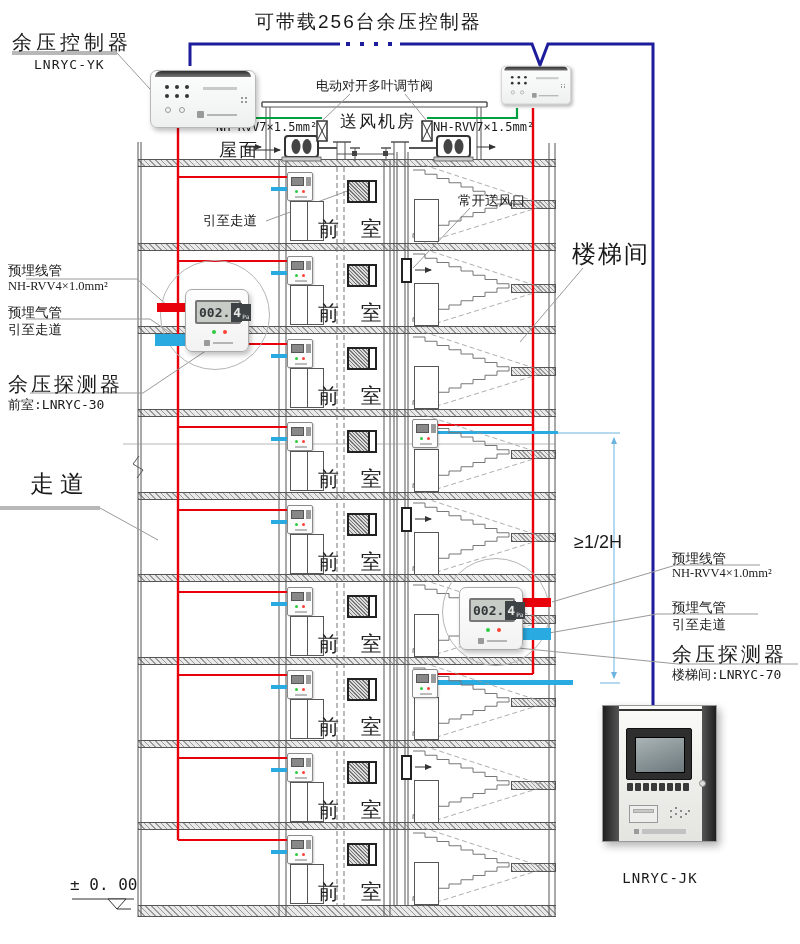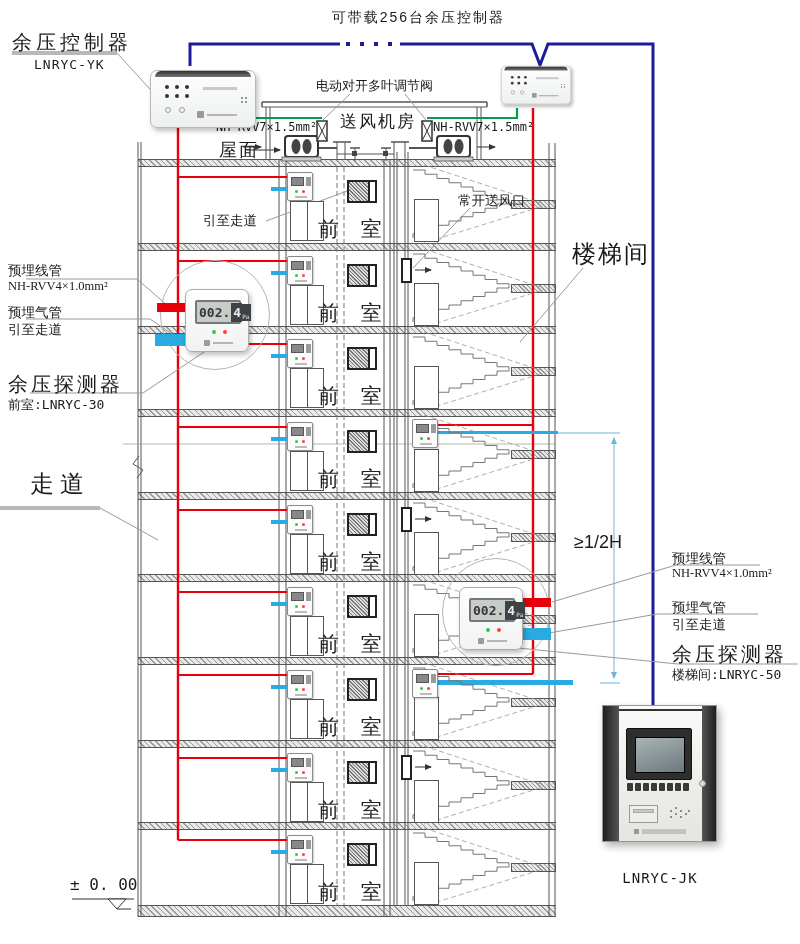--- a/index.html
+++ b/index.html
@@ -2,21 +2,21 @@
 <html><head>
 <meta charset="utf-8">
 <style>
   html,body{margin:0;padding:0;background:#fff;}
   body{font-family:"Liberation Sans","DejaVu Sans",sans-serif;color:#1a1a1a;}
   #canvas{position:relative;width:800px;height:944px;background:#fff;overflow:hidden;}
   #canvas *{box-sizing:border-box;}
   svg.layer{position:absolute;left:0;top:0;width:800px;height:944px;}
   
   .lbl{position:absolute;white-space:nowrap;color:#1a1a1a;}
-  .t-title{left:255px;top:9px;width:250px;text-align:right;font-size:14px;letter-spacing:2px;}
+  .t-title{left:255px;top:9px;width:250px;text-align:left;font-size:19px;letter-spacing:2px;}
   .t-ctrl{left:12px;top:29px;font-size:20px;letter-spacing:4px;}
   .t-ctrlmodel{left:34px;top:57px;font-size:13px;font-family:"DejaVu Sans Mono",monospace;letter-spacing:1px;}
   .t-valve{left:316px;top:77px;font-size:13px;}
   .t-fanroom{left:340px;top:110px;font-size:17px;letter-spacing:2px;}
   .t-cable{font-size:12px;font-family:"DejaVu Sans Mono",monospace;}
   .t-roof{left:190px;top:138px;font-size:18px;letter-spacing:2px;margin-left:29px;}
   .t-ncvent{left:203px;top:212px;font-size:13.5px;}
   .t-novent{left:458px;top:192px;font-size:13.5px;}
   .t-stairwell{left:572px;top:238px;font-size:24px;letter-spacing:2px;}
   .t-corridor{left:30px;top:468px;font-size:24px;letter-spacing:6px;}
@@ -480,21 +480,21 @@
   <div class="callout co-l co-sm" style="top:304px;">预埋气管</div>
   <div class="callout co-l co-sm" style="top:321px;">引至走道</div>
   <div class="callout co-l co-big" style="top:371px;">余压探测器</div>
   <div class="callout co-l co-model" style="top:396px;">前室:LNRYC-30</div>
 
   <div class="callout co-r co-sm" style="top:550px;">预埋线管</div>
   <div class="callout co-r co-xs" style="top:566px;">NH-RVV4×1.0mm²</div>
   <div class="callout co-r co-sm" style="top:599px;">预埋气管</div>
   <div class="callout co-r co-sm" style="top:616px;">引至走道</div>
   <div class="callout co-r co-big" style="top:641px;">余压探测器</div>
-  <div class="callout co-r co-model" style="top:666px;">楼梯间:LNRYC-50</div>
+  <div class="callout co-r co-model" style="top:666px;">楼梯间:LNRYC-70</div>
 
   <div class="ctrl" style="left:150px;top:70px;">
     <div class="ctrl-lid"></div>
     <span class="dot" style="left:14px;top:14px;"></span>
       <span class="dot" style="left:24px;top:14px;"></span>
       <span class="dot" style="left:34px;top:14px;"></span>
     <span class="dot" style="left:14px;top:23px;"></span>
       <span class="dot" style="left:24px;top:23px;"></span>
       <span class="dot" style="left:34px;top:23px;"></span>
     <span class="cir" style="left:14px;top:36px;"></span>

